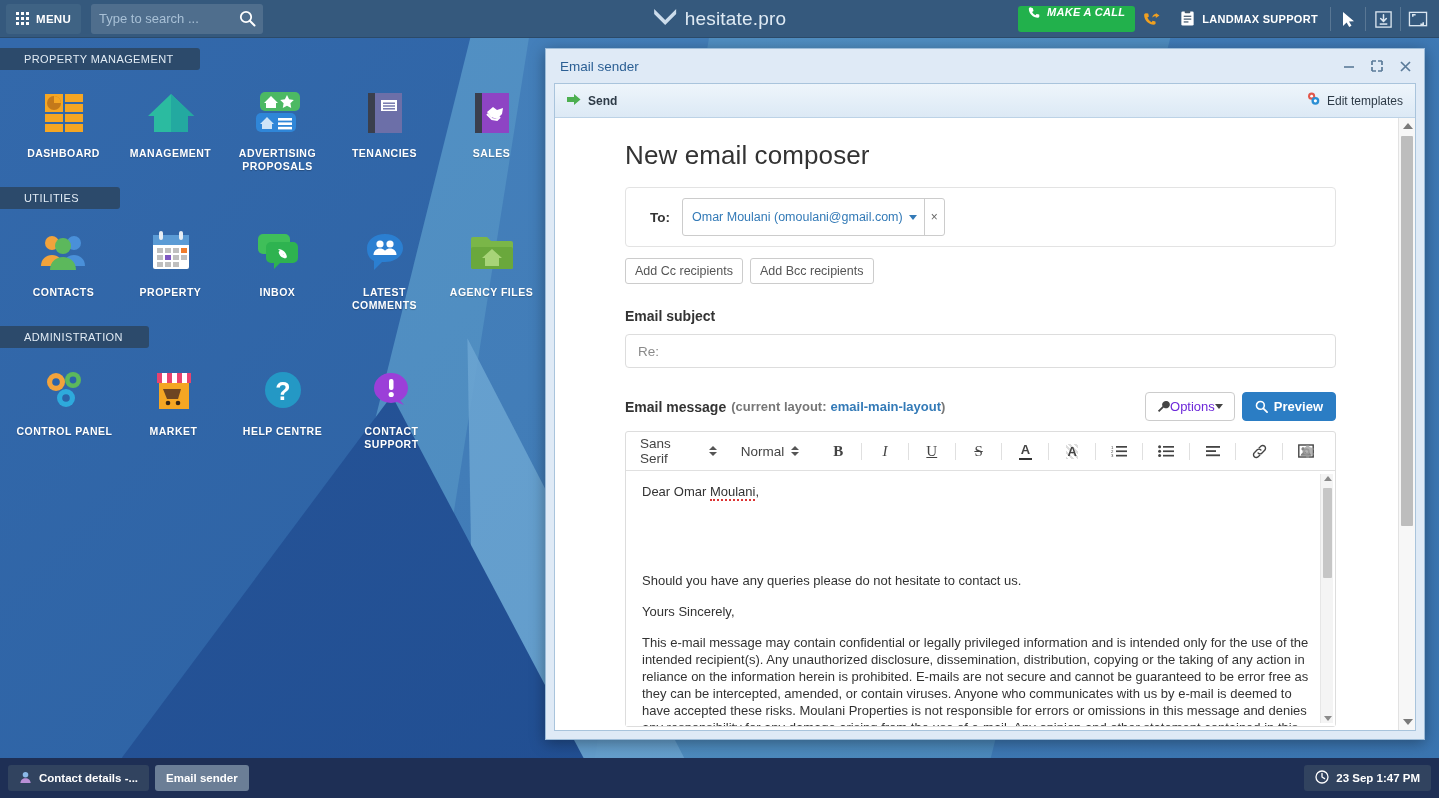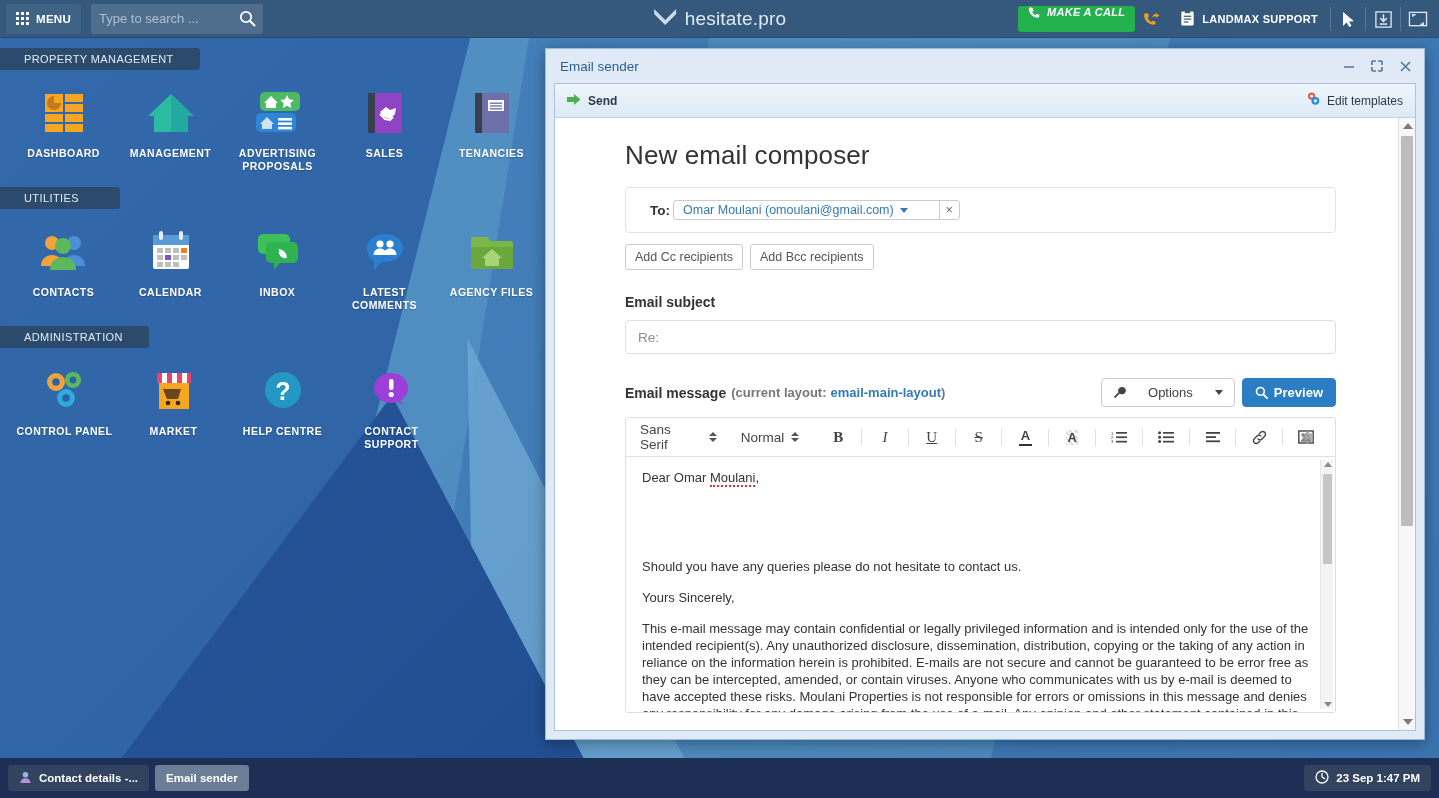--- a/index.html
+++ b/index.html
@@ -173,25 +173,25 @@
   .inner-pad { padding: 0 62px 0 70px; }
 
   h1.page-title {
     font-size: 26px; font-weight: normal; color: #333;
     margin-bottom: 16px; letter-spacing: .1px;
   }
   .to-panel {
     border: 1px solid #e3e3e3; border-radius: 4px; padding: 10px 12px;
     display: flex; align-items: center; min-height: 46px;
   }
-  .to-label { font-weight: bold; font-size: 13.5px; color: #333; margin-right: 3px; margin-left: 12px; }
+  .to-label { font-weight: bold; font-size: 13.5px; color: #333; margin-right: 12px; margin-left: 12px; }
   .chip {
     display: flex; align-items: stretch;
     border: 1px solid #ccc; border-radius: 3px; overflow: hidden;
-    height: 20px; background: #fff; gap: 24px;
+    height: 38px; background: #fff;
   }
   .chip .nm {
     display:flex;align-items:center; gap:6px;
     padding: 0 7px 0 9px; color: #337ab7; font-size: 12.5px;
     cursor: pointer;
   }
   .chip .x {
     display:flex;align-items:center;justify-content:center;
     width: 20px; border-left: 1px solid #ccc; color: #666; font-size: 12px;
     cursor: pointer;
@@ -214,21 +214,21 @@
   }
   .subject-input::placeholder { color: #8a8a8a; }
 
   .msg-head { display: flex; align-items: center; margin: 24px 0 10px 0; }
   .msg-head .ttl { font-size: 14px; font-weight: bold; color: #333; }
   .msg-head .sub { font-size: 13px; color: #777; font-weight: bold; margin-left: 5px; }
   .msg-head .lay { color: #337ab7; }
   .msg-btns { margin-left: auto; display: flex; gap: 7px; }
   .btn-opt {
     border:1px solid #ccc;background:#fff;border-radius:4px;padding:6px 11px;
-    font-size:13px;color:#404040;display:flex;align-items:center;gap:22px;cursor:pointer;
+    font-size:13px;color:#6d28d9;display:flex;align-items:center;gap:0;cursor:pointer;
   }
   .btn-prev {
     background:#2b7dc4;border:1px solid #2b7dc4;border-radius:4px;padding:6px 12px;
     font-size:13px;color:#fff;display:flex;align-items:center;gap:6px;cursor:pointer;
     font-weight: bold;
   }
 
   .editor { border: 1px solid #ddd; border-radius: 3px; margin-top: 2px; }
   .etoolbar {
     height: 39px; border-bottom: 1px solid #e0e0e0;
@@ -435,39 +435,39 @@
               <rect x="24" y="33.4" width="14" height="2.6" fill="#fff"></rect>
               <rect x="24" y="37.8" width="14" height="2.6" fill="#fff"></rect>
           </svg>
         </div>
         <div class="app-label">ADVERTISING PROPOSALS</div>
       </div>
       <div class="app">
         <div class="app-ic">
           <svg width="42" height="46" viewBox="0 0 42 46">
               <rect x="4" y="3" width="7" height="40" fill="#3a3f4d"></rect>
-              <rect x="11" y="3" width="27" height="40" fill="#8e44c4"></rect>
-              <path d="M16 22 l6-5 4 3 6-2-1 6-5 5-6-2z" fill="#fff"></path>
-              <path d="M16 24 l5 5 5 1 3-3" stroke="#fff" stroke-width="2" fill="none"></path>
-            </svg>
-        </div>
-        <div class="app-label">SALES</div>
-      </div>
-      <div class="app">
-        <div class="app-ic">
-          <svg width="42" height="46" viewBox="0 0 42 46">
-              <rect x="4" y="3" width="7" height="40" fill="#3a3f4d"></rect>
               <rect x="11" y="3" width="27" height="40" fill="#6c6fa8"></rect>
               <rect x="17" y="10" width="16" height="11" fill="#fff"></rect>
               <rect x="19" y="12.5" width="12" height="1.4" fill="#6c6fa8"></rect>
               <rect x="19" y="15.3" width="12" height="1.4" fill="#6c6fa8"></rect>
               <rect x="19" y="18.1" width="12" height="1.4" fill="#6c6fa8"></rect>
             </svg>
         </div>
         <div class="app-label">TENANCIES</div>
+      </div>
+      <div class="app">
+        <div class="app-ic">
+          <svg width="42" height="46" viewBox="0 0 42 46">
+              <rect x="4" y="3" width="7" height="40" fill="#3a3f4d"></rect>
+              <rect x="11" y="3" width="27" height="40" fill="#8e44c4"></rect>
+              <path d="M16 22 l6-5 4 3 6-2-1 6-5 5-6-2z" fill="#fff"></path>
+              <path d="M16 24 l5 5 5 1 3-3" stroke="#fff" stroke-width="2" fill="none"></path>
+            </svg>
+        </div>
+        <div class="app-label">SALES</div>
       </div>
     </div>
   </div>
 
   <div style="margin-top:14px">
     <div class="group-head">UTILITIES</div>
     <div class="app-row">
       <div class="app">
         <div class="app-ic">
           <svg width="48" height="44" viewBox="0 0 48 44">
@@ -494,21 +494,21 @@
               <rect x="33" y="19" width="6" height="5" fill="#f07c2c"></rect>
             <rect x="9" y="26" width="6" height="5" fill="#bfbfbf"></rect>
               <rect x="17" y="26" width="6" height="5" fill="#7e57c2"></rect>
               <rect x="25" y="26" width="6" height="5" fill="#bfbfbf"></rect>
               <rect x="33" y="26" width="6" height="5" fill="#bfbfbf"></rect>
             <rect x="9" y="33" width="6" height="5" fill="#bfbfbf"></rect>
               <rect x="17" y="33" width="6" height="5" fill="#bfbfbf"></rect>
               <rect x="25" y="33" width="6" height="5" fill="#bfbfbf"></rect>
           </svg>
         </div>
-        <div class="app-label">CALENDAR</div>
+        <div class="app-label">PROPERTY</div>
       </div>
       <div class="app">
         <div class="app-ic">
           <svg width="46" height="44" viewBox="0 0 46 44">
             <path d="M4 4h22a5 5 0 0 1 5 5v10a5 5 0 0 1-5 5H4a5 5 0 0 1-5-5V9a5 5 0 0 1 5-5z" fill="#3fbf59" transform="translate(4,0)"></path>
             <path d="M16 12h22a5 5 0 0 1 5 5v11a5 5 0 0 1-5 5H25l-6 6v-6h-3a5 5 0 0 1-5-5V17a5 5 0 0 1 5-5z" fill="#2eb350"></path>
             <path d="M23 19c5 0 9 4 9 9M25.5 19.5a2 2 0 0 1 1.8 1.8l-.5 1 1.5 2.4 1.1-.5a2 2 0 0 1 1.9 1.7l.2 1.4-1.3 1.1a8 8 0 0 1-6.6-6.5l1.2-1.2z" fill="#fff"></path>
           </svg>
         </div>
         <div class="app-label">INBOX</div>

